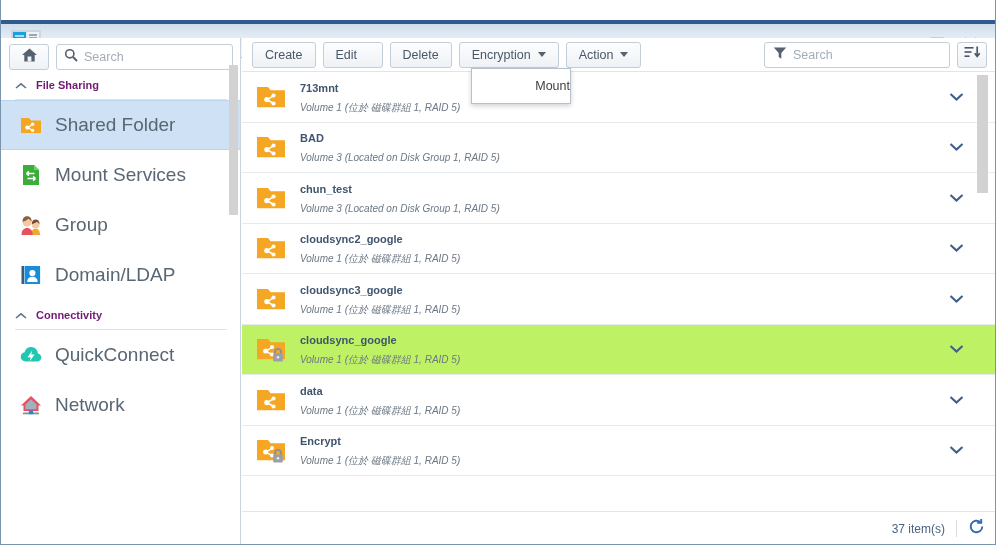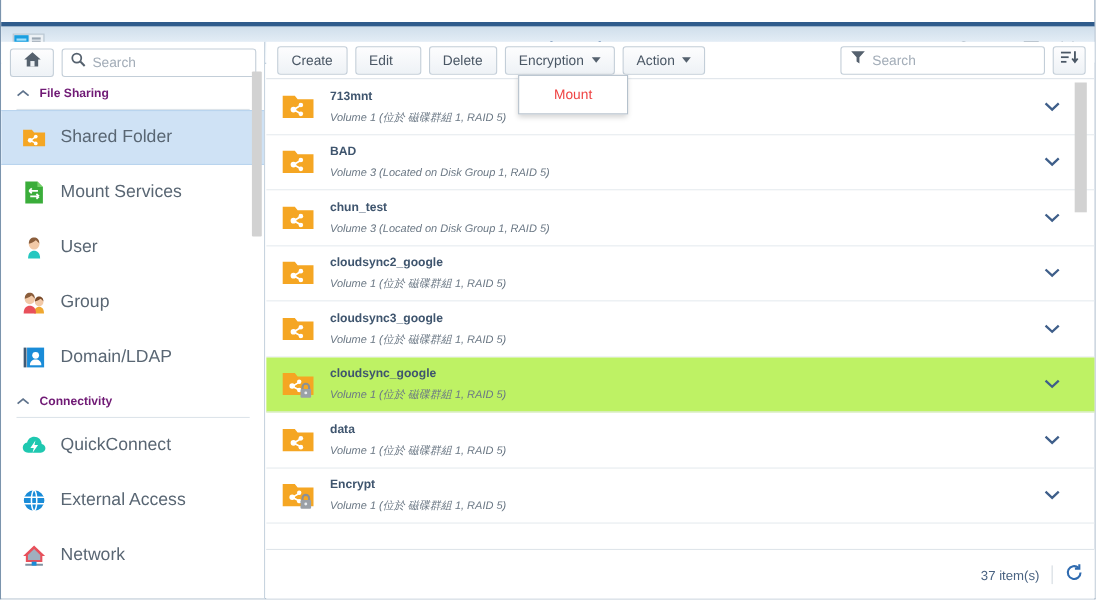--- a/index.html
+++ b/index.html
@@ -108,21 +108,21 @@
     display: flex; align-items: center; gap: 12px;
     padding-left: 18px;
     cursor: pointer;
   }
   .side-item.selected {
     background: #cfe2f5;
     border-top: 1px solid #b9d4ee;
     border-bottom: 1px solid #b9d4ee;
   }
   .side-item-label {
-    font-size: 16px; color: #596673;
+    font-size: 19px; color: #596673;
   }
   .side-ico { width: 24px; height: 24px; flex: none; }
   #sidebar-thumb {
     position: absolute; right: 2px; top: 27px;
     width: 9px; height: 150px;
     background: #d2d2d2; border-radius: 1px;
     cursor: pointer;
   }
 
   
@@ -182,22 +182,22 @@
     position: absolute; left: 229px; top: 30px;
     width: 100px;
     background: #ffffff;
     border: 1px solid #b5c1cc;
     box-shadow: 0 2px 5px rgba(0,0,0,0.18);
     z-index: 40;
     padding: 4px 0;
   }
   .dd-item {
     height: 26px; line-height: 26px;
-    text-align: center;
-    font-size: 12.5px; color: #ef4444;
+    text-align: right;
+    font-size: 12.5px; color: #404040;
     cursor: pointer;
   }
 
   
   #list-wrap {
     position: absolute; left: 0; top: 33px;
     width: 755px; height: 440px;
     overflow: hidden;
     border-top: 1px solid #dfe5ea;
   }
@@ -231,21 +231,21 @@
   #list-thumb {
     position: absolute; right: 9px; top: 3px;
     width: 11px; height: 118px;
     background: #d2d2d2;
     cursor: pointer;
   }
 
   
   #footer {
     position: absolute; left: 0; bottom: 0;
-    width: 755px; height: 46px;
+    width: 755px; height: 34px;
     border-top: 1px solid #dfe5ea;
     background: #ffffff;
     display: flex; align-items: center; justify-content: flex-end;
     padding-right: 12px; gap: 11px;
   }
   #item-count {
     font-size: 12px; color: #4a6382;
   }
   #count-divider { width: 1px; height: 17px; background: #d3dae0; }
   #refresh-btn { cursor: pointer; display: flex; align-items: center; }
@@ -346,30 +346,20 @@
           <svg width="24" height="24" viewBox="0 0 24 24">
             <path d="M4 2 h11 l5 5 v15 h-16 z" fill="#3aad3a"></path>
             <path d="M15 2 l5 5 h-5 z" fill="#75d169"></path>
             <path d="M7.5 10.5 h8 M7.5 10.5 l2.4 -2.2 M7.5 10.5 l2.4 2.2" stroke="#fff" stroke-width="1.6" fill="none"></path>
             <path d="M16.5 15.5 h-8 M16.5 15.5 l-2.4 -2.2 M16.5 15.5 l-2.4 2.2" stroke="#fff" stroke-width="1.6" fill="none"></path>
           </svg>
         </span>
         <span class="side-item-label">Mount Services</span>
       </div>
 
-      <div class="side-item">
-        <span class="side-ico">
-          <svg width="24" height="24" viewBox="0 0 24 24">
-            <path d="M6.5 22 c0 -5 2.6 -7 5.5 -7 s5.5 2 5.5 7 z" fill="#25c7c0"></path>
-            <circle cx="12" cy="9" r="4.8" fill="#f2c9a7"></circle>
-            <path d="M7.2 8.6 c0 -4 2.2 -5.6 4.8 -5.6 s4.8 1.6 4.8 5.6 c-1.2 -1.3 -2.2 -2.6 -3.4 -3.1 c-1.6 1.6 -4.2 2.6 -6.2 3.1 z" fill="#8b5e3c"></path>
-          </svg>
-        </span>
-        <span class="side-item-label">User</span>
-      </div>
 
       <div class="side-item">
         <span class="side-ico">
           <svg width="24" height="24" viewBox="0 0 24 24">
             <path d="M12 22 c0 -4.4 2.2 -6.2 4.6 -6.2 c2.4 0 4.4 1.8 4.4 6.2 z" fill="#f0a830"></path>
             <circle cx="16.6" cy="11.5" r="3.9" fill="#f2c9a7"></circle>
             <path d="M12.8 11.2 c0 -3.3 1.7 -4.6 3.8 -4.6 s3.9 1.3 3.9 4.6 c-1 -1.1 -1.8 -2.1 -2.8 -2.5 c-1.3 1.3 -3.3 2.1 -4.9 2.5 z" fill="#7b4b2a"></path>
             <path d="M2.5 22 c0 -5 2.6 -7 5.6 -7 s5.6 2 5.6 7 z" fill="#e8505b"></path>
             <circle cx="8.1" cy="9" r="4.6" fill="#f2c9a7"></circle>
             <path d="M3.5 8.7 c0 -3.9 2.1 -5.5 4.6 -5.5 s4.6 1.6 4.6 5.5 c-1.2 -1.3 -2.1 -2.5 -3.2 -3 c-1.6 1.6 -4 2.5 -6 3 z" fill="#8b5e3c"></path>
@@ -402,30 +392,20 @@
       <div class="side-item">
         <span class="side-ico">
           <svg width="24" height="24" viewBox="0 0 24 24">
             <path d="M6.6 18.5 c-2.9 0 -4.9 -2 -4.9 -4.7 c0 -2.4 1.7 -4.3 4 -4.6 c0.6 -3 3.2 -5.2 6.4 -5.2 c3.8 0 6.8 2.9 6.8 6.6 c2 0.3 3.4 1.9 3.4 3.9 c0 2.2 -1.8 4 -4.2 4 z" fill="#1fc8b0"></path>
             <path d="M13.2 7.5 L8.6 14.2 h3.1 l-1.1 4.3 l5 -7 h-3.3 z" fill="#ffffff"></path>
           </svg>
         </span>
         <span class="side-item-label">QuickConnect</span>
       </div>
 
-      <div class="side-item">
-        <span class="side-ico">
-          <svg width="24" height="24" viewBox="0 0 24 24">
-            <circle cx="12" cy="12" r="10" fill="#1a8cd8"></circle>
-            <path d="M12 2 c3.2 3.2 3.2 16.8 0 20 M12 2 c-3.2 3.2 -3.2 16.8 0 20 M2.4 9 h19.2 M2.4 15 h19.2" stroke="#ffffff" stroke-width="1.4" fill="none"></path>
-            <circle cx="12" cy="12" r="10" fill="none" stroke="#ffffff" stroke-width="1.3"></circle>
-          </svg>
-        </span>
-        <span class="side-item-label">External Access</span>
-      </div>
 
       <div class="side-item">
         <span class="side-ico">
           <svg width="24" height="24" viewBox="0 0 24 24">
             <path d="M12 3 L22 12.5 L19.5 12.5 L19.5 18 L4.5 18 L4.5 12.5 L2 12.5 Z" fill="#e8505b"></path>
             <path d="M12 6.2 L17.6 11.6 L17.6 16.2 L6.4 16.2 L6.4 11.6 Z" fill="#9fb0bf"></path>
             <rect x="4" y="19.5" width="16" height="1.8" fill="#7f909f"></rect>
             <rect x="9.8" y="17.6" width="4.4" height="3.6" fill="#1a8cd8"></rect>
           </svg>
         </span>

